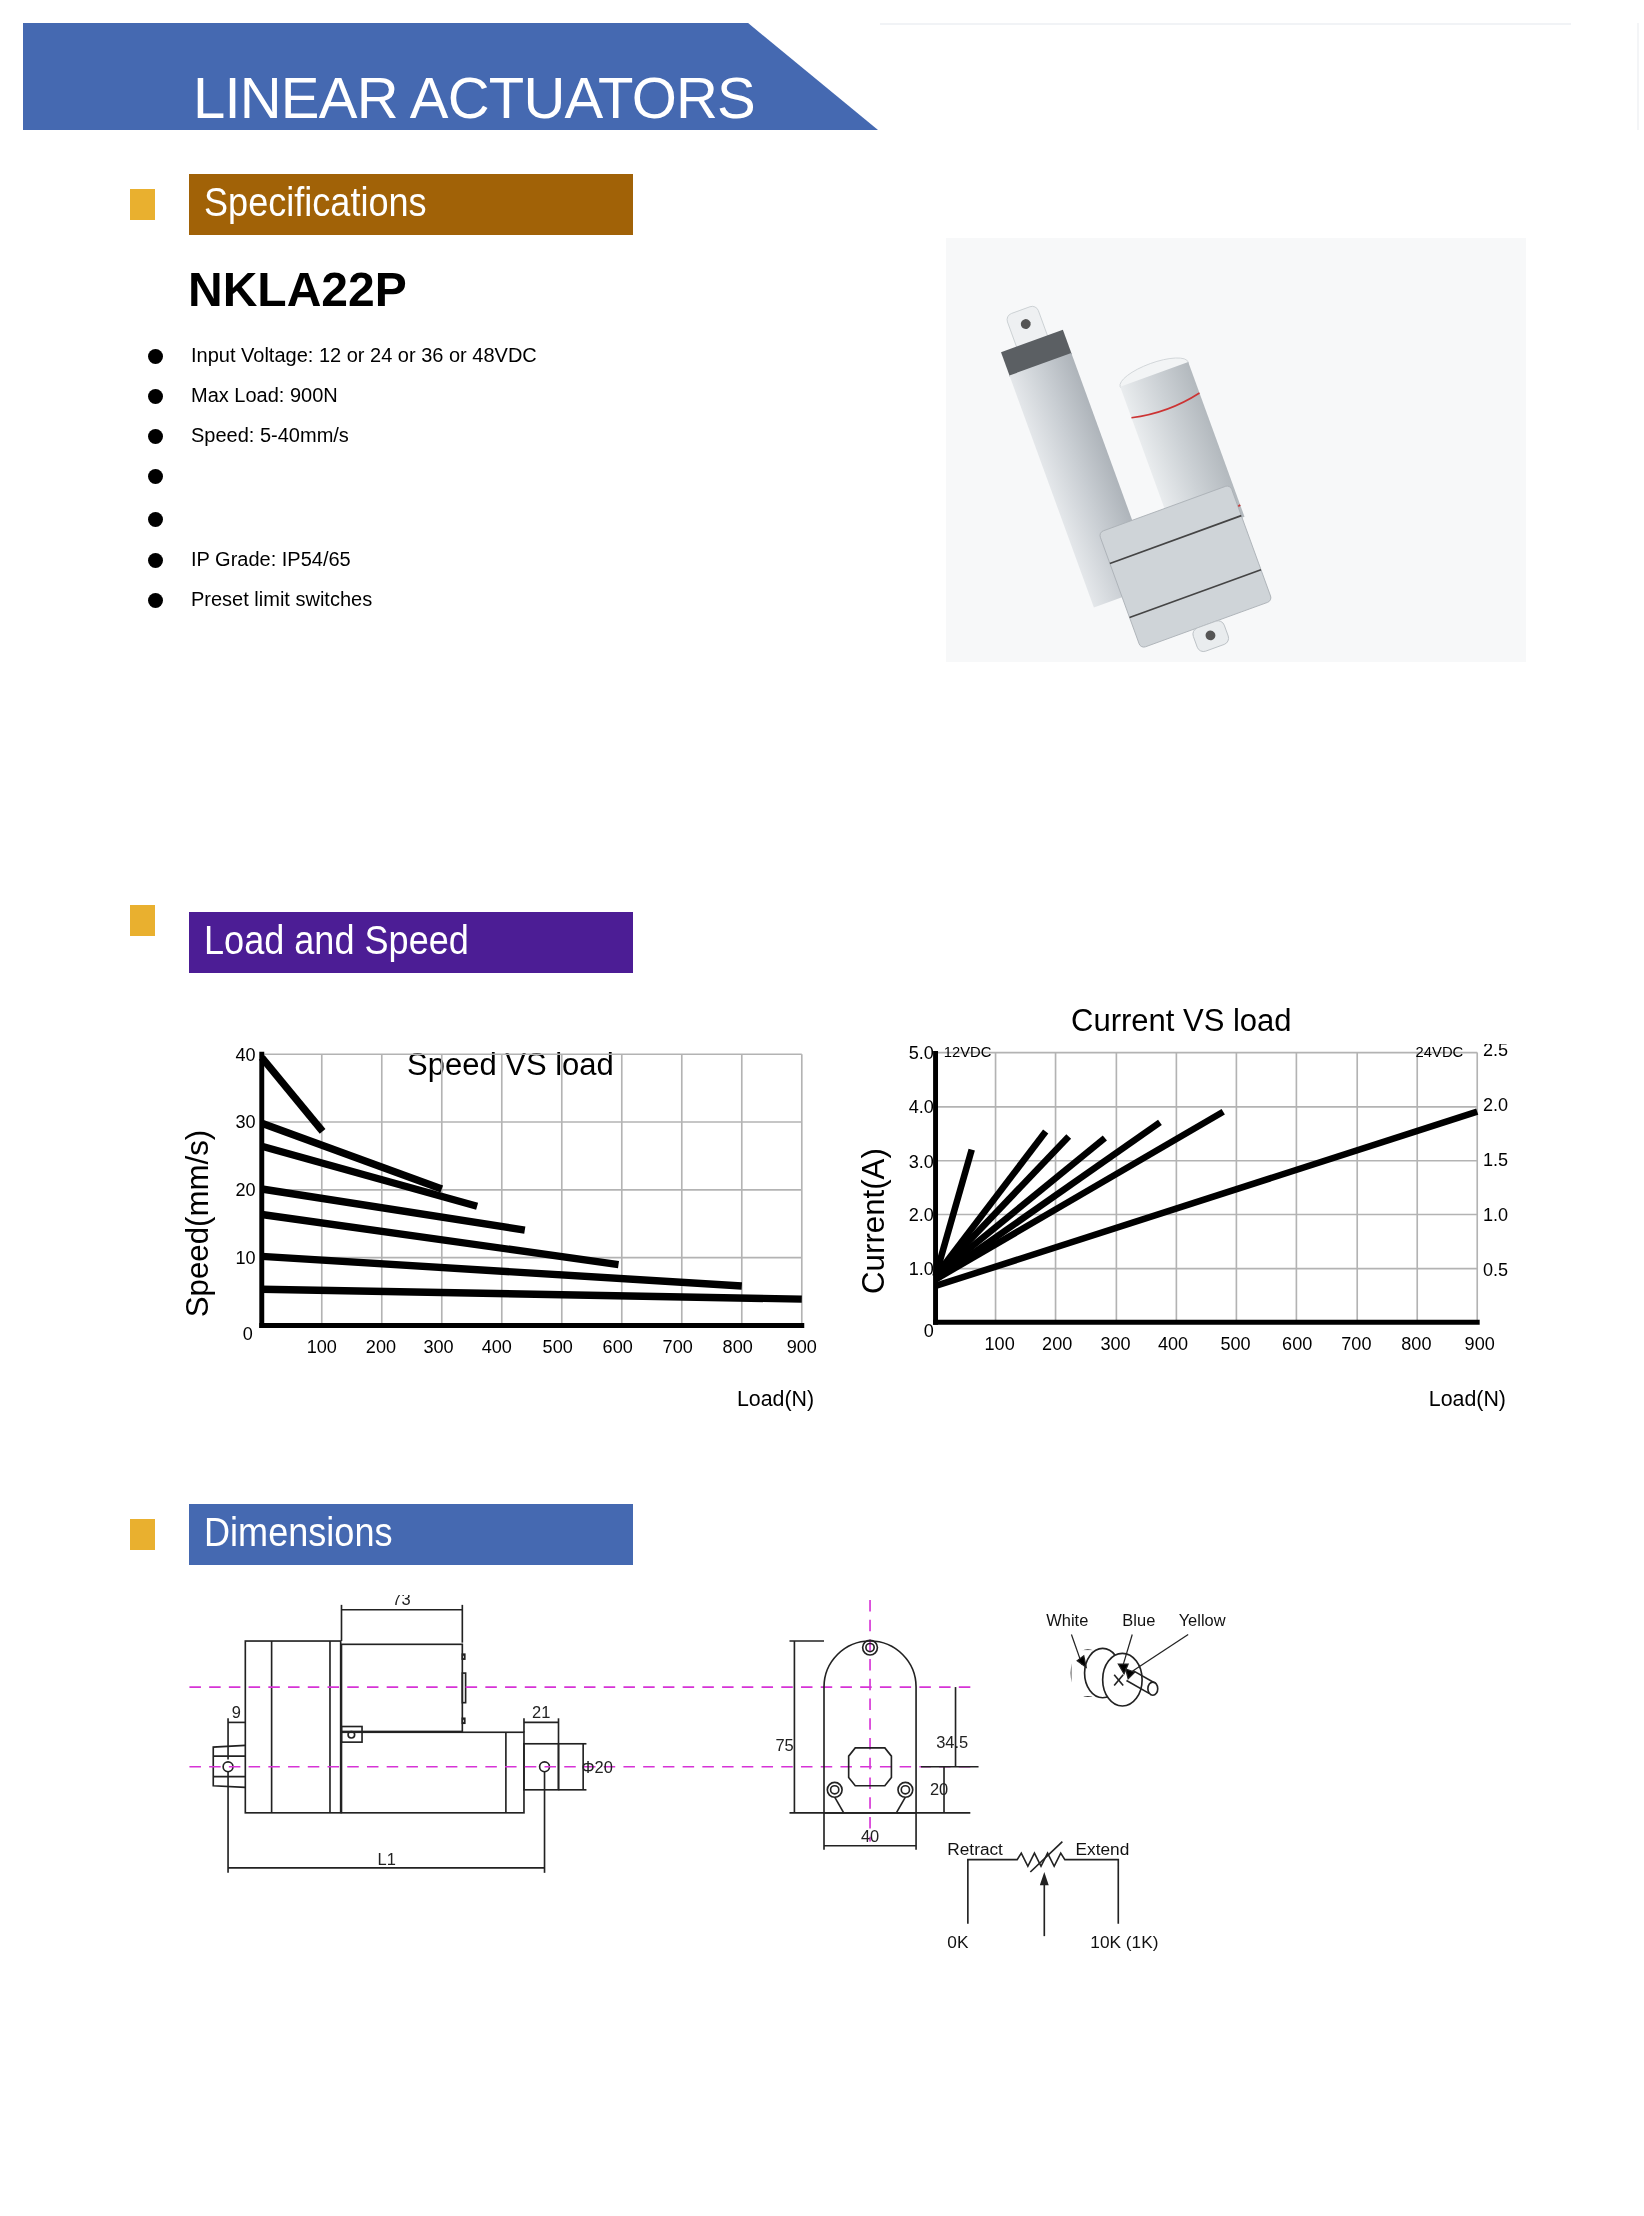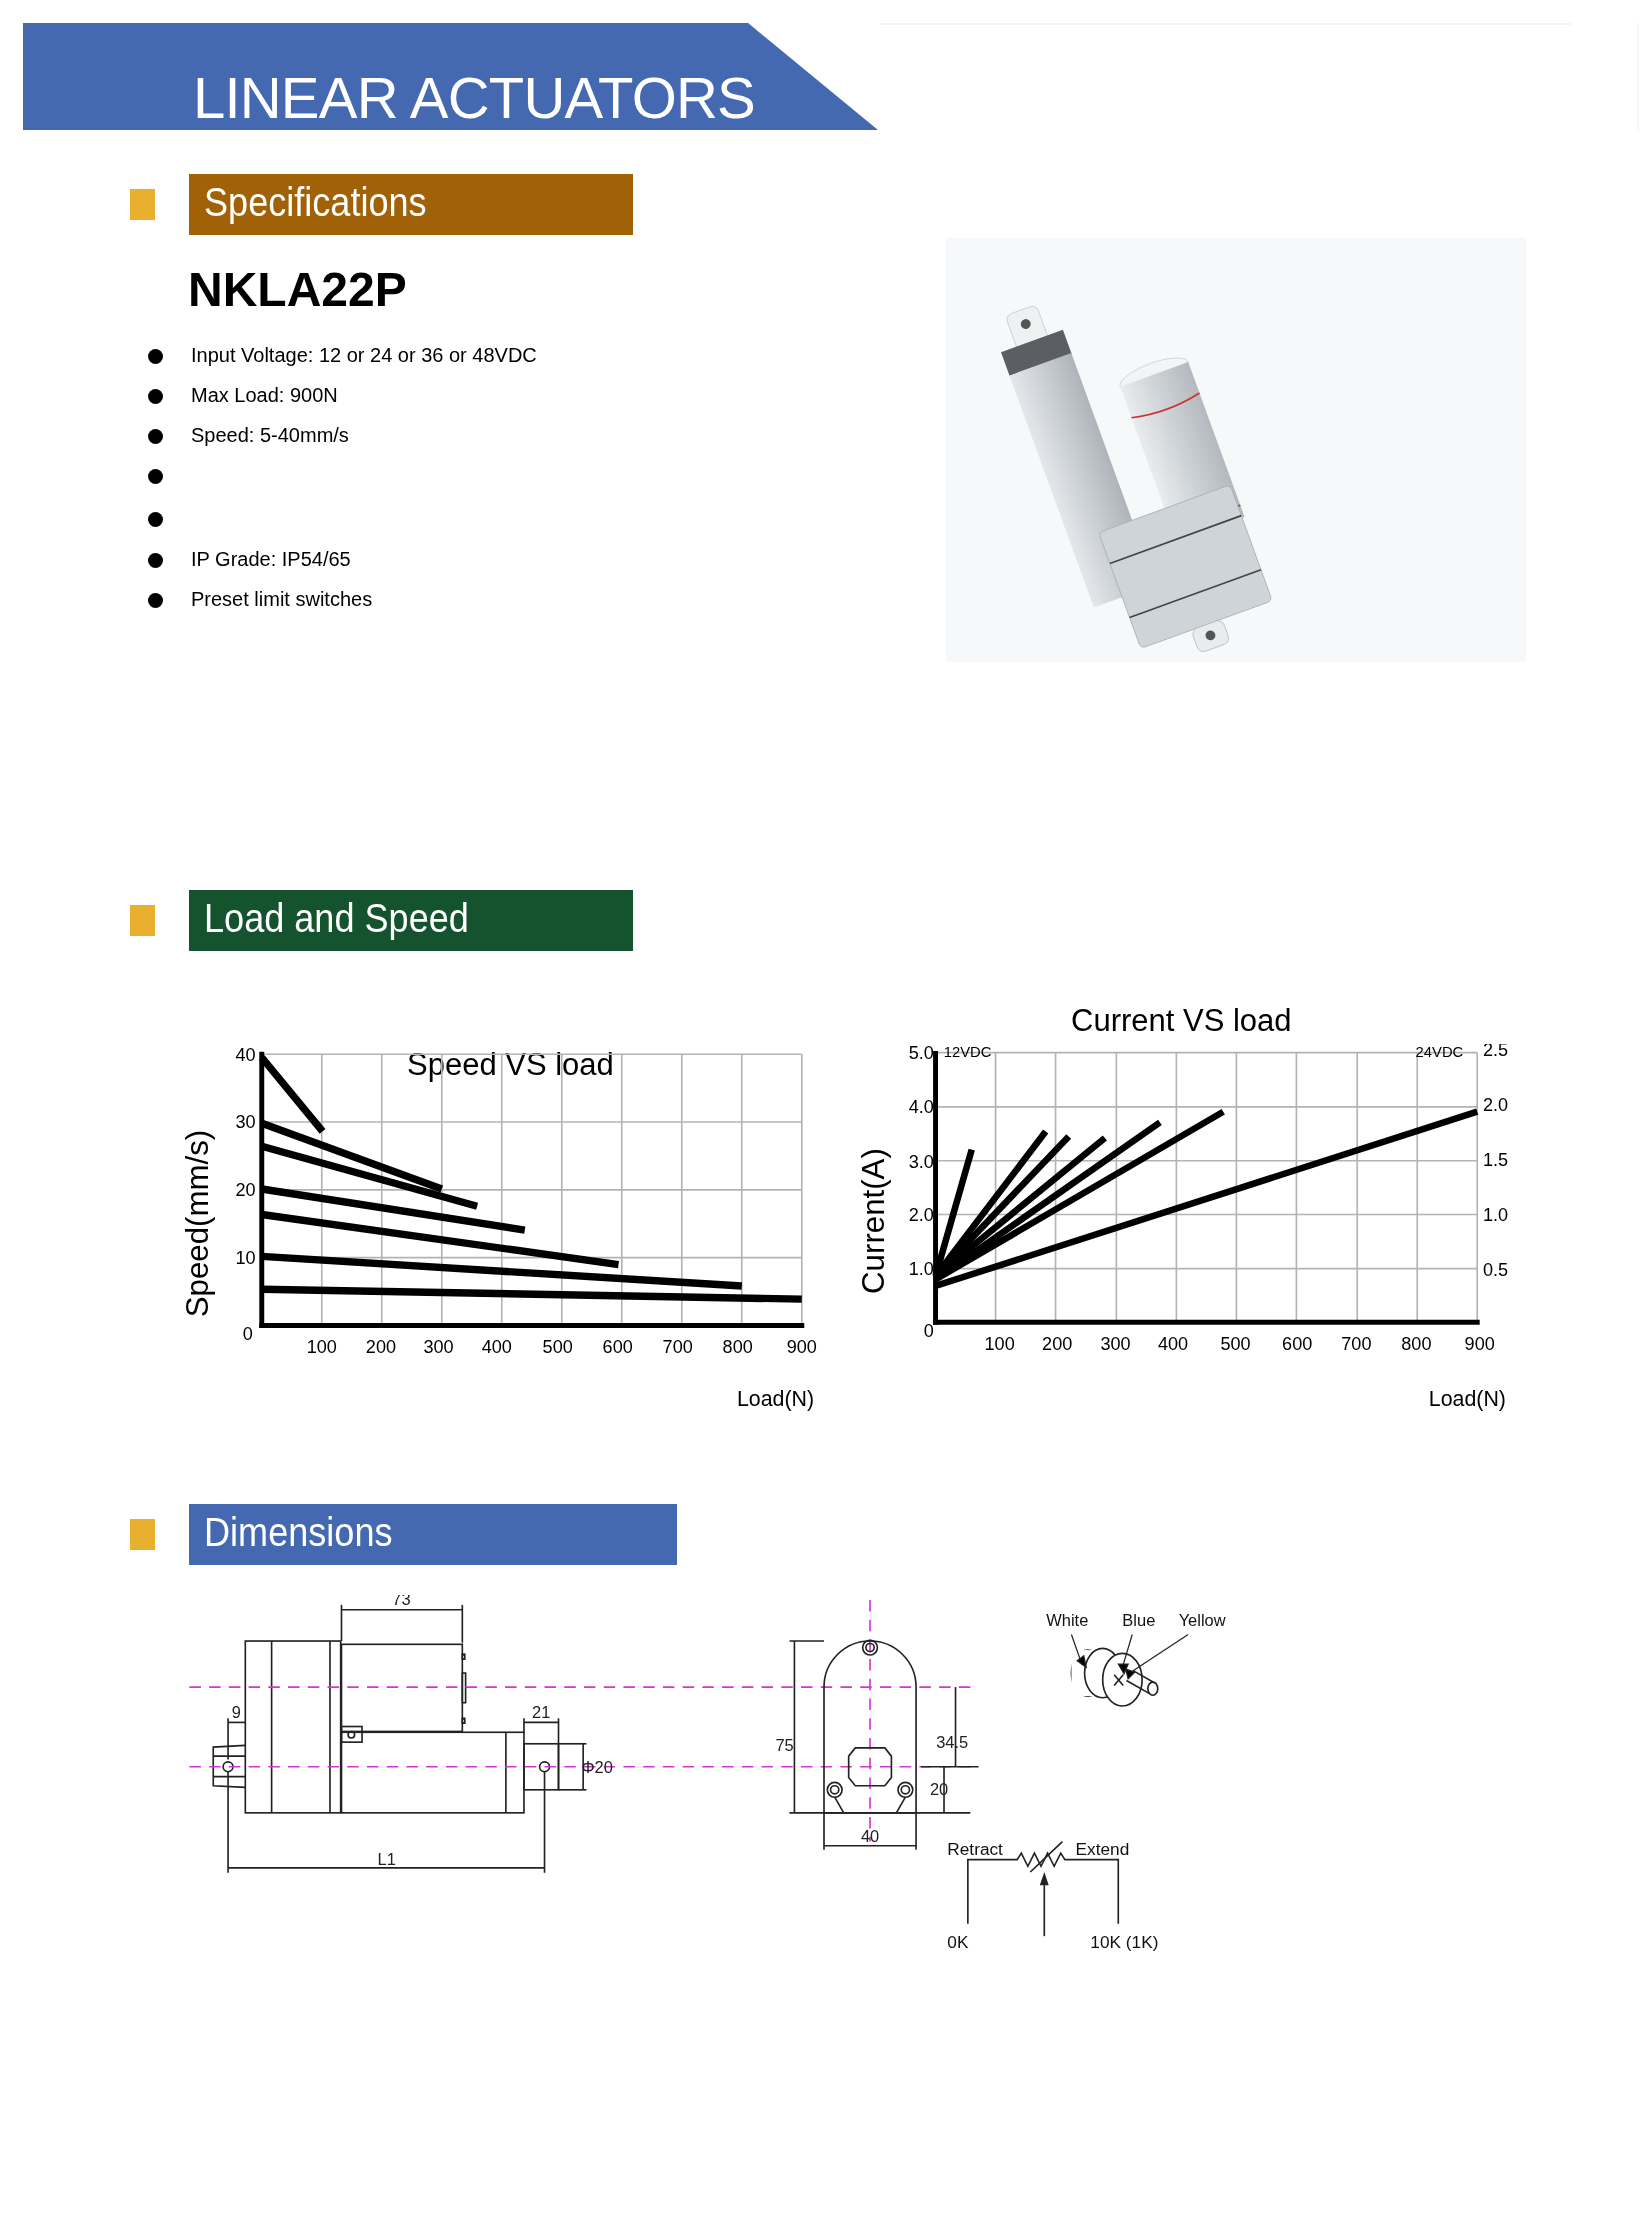--- a/index.html
+++ b/index.html
@@ -84,21 +84,21 @@
       <rect x="200" y="320" width="170" height="150" rx="6" fill="#cfd4d8" stroke="#aab0b5"></rect>
       <line x1="200" y1="360" x2="370" y2="360" stroke="#444" stroke-width="2"></line>
       <line x1="200" y1="430" x2="370" y2="430" stroke="#444" stroke-width="2"></line>
       <rect x="265" y="470" width="40" height="30" rx="8" fill="#e9ecee" stroke="#b8bdc1"></rect>
       <circle cx="285" cy="484" r="6" fill="#555"></circle>
     </g>
   </svg>
 </div>
 
 <div class="sec-square" style="left:130px; top:905px; background:#e9b02f;"></div>
-<div class="sec-bar" style="top:890px; background:#14532d;">
+<div class="sec-bar" style="top:912px; background:#4c1d95;">
   <div class="sec-title">Load and Speed</div>
 </div>
 
 <div class="chart-title" style="left:407px; top:1003px;margin-top:44px;">Speed VS load</div>
 <svg class="abs" style="left:173px; top:1044px;" width="674" height="387" viewBox="0 0 820 470">
 
   <g stroke="#b3b3b3" stroke-width="2">
     <line x1="108" y1="12" x2="765" y2="12"></line>
     <line x1="108" y1="94.5" x2="765" y2="94.5"></line>
     <line x1="108" y1="177" x2="765" y2="177"></line>
@@ -206,21 +206,21 @@
     <text x="538" y="372">600</text>
     <text x="610" y="372">700</text>
     <text x="683" y="372">800</text>
     <text x="760" y="372">900</text>
   </g>
   <text x="792" y="440" font-size="26" text-anchor="end">Load(N)</text>
   <text font-size="38" transform="translate(35,215) rotate(-90)" text-anchor="middle">Current(A)</text>
 </svg>
 
 <div class="sec-square" style="left:130px; top:1519px; background:#e9b02f;"></div>
-<div class="sec-bar" style="top:1504px; background:#4569b1;padding-left:44px;">
+<div class="sec-bar" style="top:1504px; background:#4569b1;">
   <div class="sec-title">Dimensions</div>
 </div>
 
 <svg class="abs" style="left:181px; top:1595px;" width="1069" height="411" viewBox="0 0 1300 500">
 
   <g stroke="#222" stroke-width="2" fill="none">
 
     <rect x="78" y="56" width="116" height="209"></rect>
     <line x1="110" y1="56" x2="110" y2="265"></line>
     <line x1="181" y1="56" x2="181" y2="265"></line>

